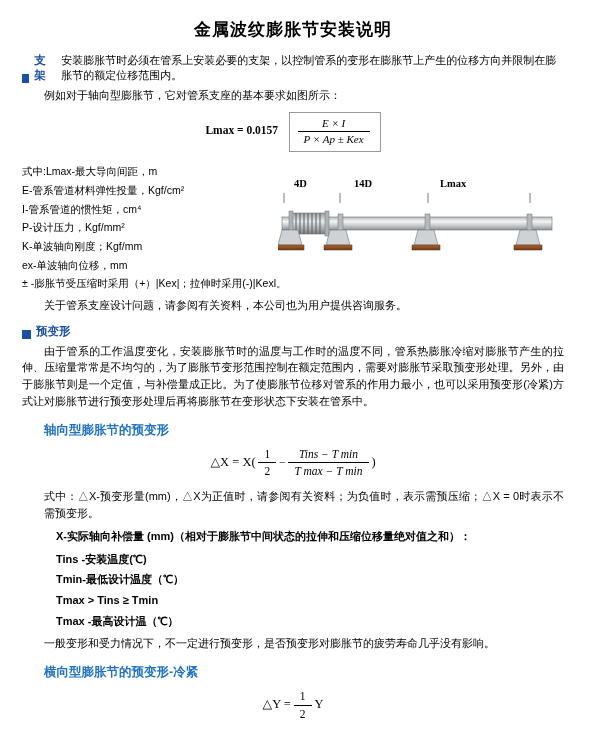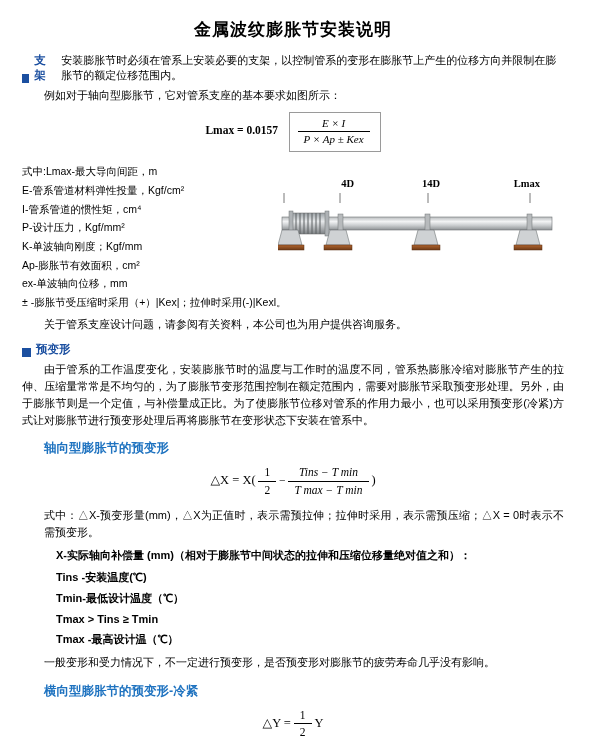--- a/index.html
+++ b/index.html
@@ -126,21 +126,21 @@
   }
   .dim-row {
     display: flex;
     font-size: 10.5px;
     font-weight: bold;
     font-family: "Liberation Serif", serif;
     margin-left: 22px;
     margin-bottom: 2px;
   }
   .dim-row span {
-    text-align: right;
+    text-align: left;
   }
   .dim-4d { width: 60px; }
   .dim-14d { width: 86px; }
   .dim-lmax { width: 100px; }
   .drawing {
     margin-left: 6px;
   }
   .eq-wrap {
     text-align: center;
     margin: 8px 0 10px 0;
@@ -177,21 +177,20 @@
     </span>
   </div>
 
   <div class="two-col">
     <div class="left legend-block">
       <div>式中:Lmax-最大导向间距，m</div>
       <div>E-管系管道材料弹性投量，Kgf/cm²</div>
       <div>I-管系管道的惯性矩，cm⁴</div>
       <div>P-设计压力，Kgf/mm²</div>
       <div>K-单波轴向刚度；Kgf/mm</div>
-      <div>Ap-膨胀节有效面积，cm²</div>
       <div>ex-单波轴向位移，mm</div>
       <div>± -膨胀节受压缩时采用（+）|Kex|；拉伸时采用(-)|Kexl。</div>
     </div>
     <div class="right">
       <div class="dim-row">
         <span class="dim-4d">4D</span>
         <span class="dim-14d">14D</span>
         <span class="dim-lmax">Lmax</span>
       </div>
       <svg class="drawing" width="278" height="72" viewBox="0 0 278 72">
@@ -280,21 +279,21 @@
       <span class="den">2</span>
     </span>
     <span>−</span>
     <span class="frac">
       <span class="num">Tins − T min</span>
       <span class="den">T max − T min</span>
     </span>
     <span class="big">)</span>
   </div>
 
-  <p class="indent2">式中：△X-预变形量(mm)，△X为正值时，表示需预拉伸；拉伸时采用，表示需预压缩；△X = 0时表示不需预变形。</p>
+  <p class="indent2">式中：△X-预变形量(mm)，△X为正值时，请参阅有关资料；为负值时，表示需预压缩；△X = 0时表示不需预变形。</p>
   <p class="indent3" style="margin-top:6px">X-实际轴向补偿量 (mm)（相对于膨胀节中间状态的拉伸和压缩位移量绝对值之和）：</p>
   <p class="indent3" style="margin-top:6px">Tins -安装温度(℃)</p>
   <p class="indent3" style="margin-top:4px">Tmin-最低设计温度（℃）</p>
   <p class="indent3" style="margin-top:4px">Tmax &gt; Tins ≥ Tmin</p>
   <p class="indent3" style="margin-top:4px">Tmax -最高设计温（℃）</p>
   <p class="indent2" style="margin-top:6px">一般变形和受力情况下，不一定进行预变形，是否预变形对膨胀节的疲劳寿命几乎没有影响。</p>
 
   <div class="sub-head">横向型膨胀节的预变形-冷紧</div>
 
   <div class="eq-wrap">

